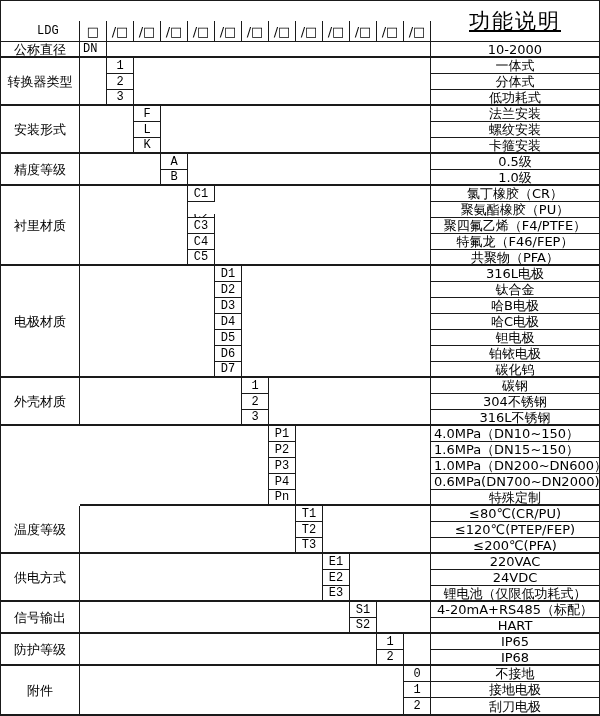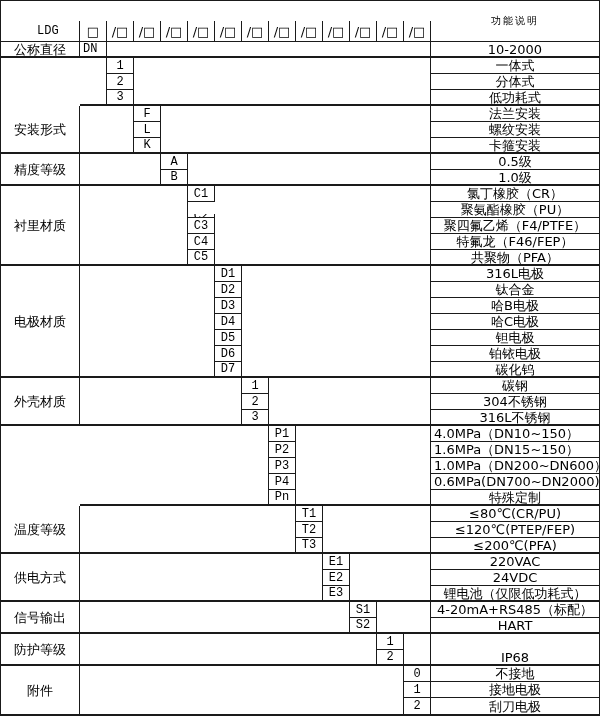--- a/index.html
+++ b/index.html
@@ -19,21 +19,21 @@
   .c{
     box-sizing:border-box;
     display:flex;align-items:center;justify-content:center;
     font-size:13px;line-height:1;
     overflow:hidden;white-space:nowrap;
   }
   .br{border-right:1px solid #1a1a1a;}
   .bb{border-bottom:1px solid #1a1a1a;}
   .bbg{border-bottom:2px solid #1a1a1a;}
   .title{grid-column:1/15;grid-row:1;font-size:15px;letter-spacing:1px;}
-  .funchdr{grid-column:15;grid-row:1/3;font-size:10px;letter-spacing:2px;}
+  .funchdr{grid-column:15;grid-row:1/3;font-size:21px;letter-spacing:2px;text-decoration:underline;}
   .mono{font-family:"Liberation Mono","DejaVu Sans Mono",monospace;font-size:12px;}
   .alignL{justify-content:flex-start;padding-left:3px;}
   .prefix{justify-content:flex-start;padding-left:10px;}
   .codebox{font-size:13px;}
 </style>
 </head>
 <body>
 
 <div class="table">
   <div class="c funchdr bb">功能说明</div>
@@ -49,20 +49,21 @@
     <div class="c codebox br bb" style="grid-area: 2 / 9;">/□</div>
     <div class="c codebox br bb" style="grid-area: 2 / 10;">/□</div>
     <div class="c codebox br bb" style="grid-area: 2 / 11;">/□</div>
     <div class="c codebox br bb" style="grid-area: 2 / 12;">/□</div>
     <div class="c codebox br bb" style="grid-area: 2 / 13;">/□</div>
     <div class="c codebox br bb" style="grid-area: 2 / 14;">/□</div>
     <div class="c br bbg" style="grid-area: 3 / 1 / span 1;">公称直径</div>
     <div class="c br bbg" style="grid-area: 3 / 3 / span 1 / 15;"></div>
     <div class="c mono br bbg alignL" style="grid-area: 3 / 2;">DN</div>
     <div class="c bbg" style="grid-area: 3 / 15;">10-2000</div>
+    <div class="c br bbg" style="grid-area: 4 / 1 / span 3;">转换器类型</div>
     <div class="c br bbg" style="grid-area: 4 / 2 / span 3 / 3;"></div>
     <div class="c br bbg" style="grid-area: 4 / 4 / span 3 / 15;"></div>
     <div class="c mono br bb" style="grid-area: 4 / 3;">1</div>
     <div class="c bb" style="grid-area: 4 / 15;">一体式</div>
     <div class="c mono br bb" style="grid-area: 5 / 3;">2</div>
     <div class="c bb" style="grid-area: 5 / 15;">分体式</div>
     <div class="c mono br bbg" style="grid-area: 6 / 3;">3</div>
     <div class="c bbg" style="grid-area: 6 / 15;">低功耗式</div>
     <div class="c br bbg" style="grid-area: 7 / 1 / span 3;">安装形式</div>
     <div class="c br bbg" style="grid-area: 7 / 2 / span 3 / 4;"></div>
@@ -153,20 +154,21 @@
     <div class="c br bbg" style="grid-area: 38 / 2 / span 2 / 12;"></div>
     <div class="c br bbg" style="grid-area: 38 / 13 / span 2 / 15;"></div>
     <div class="c mono br bb" style="grid-area: 38 / 12;">S1</div>
     <div class="c bb" style="grid-area: 38 / 15;">4-20mA+RS485（标配）</div>
     <div class="c mono br bbg" style="grid-area: 39 / 12;">S2</div>
     <div class="c bbg" style="grid-area: 39 / 15;">HART</div>
     <div class="c br bbg" style="grid-area: 40 / 1 / span 2;">防护等级</div>
     <div class="c br bbg" style="grid-area: 40 / 2 / span 2 / 13;"></div>
     <div class="c br bbg" style="grid-area: 40 / 14 / span 2 / 15;"></div>
     <div class="c mono br bb" style="grid-area: 40 / 13;">1</div>
+    <div class="c bb" style="grid-area: 40 / 15;">IP65</div>
     <div class="c mono br bbg" style="grid-area: 41 / 13;">2</div>
     <div class="c bbg" style="grid-area: 41 / 15;">IP68</div>
     <div class="c br " style="grid-area: 42 / 1 / span 3;">附件</div>
     <div class="c br " style="grid-area: 42 / 2 / span 3 / 14;"></div>
     <div class="c mono br bb" style="grid-area: 42 / 14;">0</div>
     <div class="c bb" style="grid-area: 42 / 15;">不接地</div>
     <div class="c mono br bb" style="grid-area: 43 / 14;">1</div>
     <div class="c bb" style="grid-area: 43 / 15; text-align: right;">接地电极</div>
     <div class="c mono br " style="grid-area: 44 / 14;">2</div>
     <div class="c " style="grid-area: 44 / 15;">刮刀电极</div>

